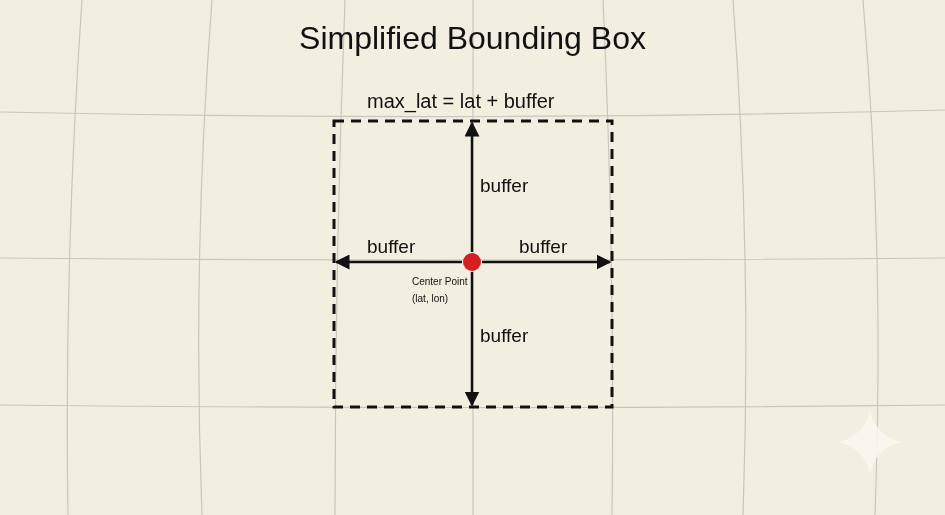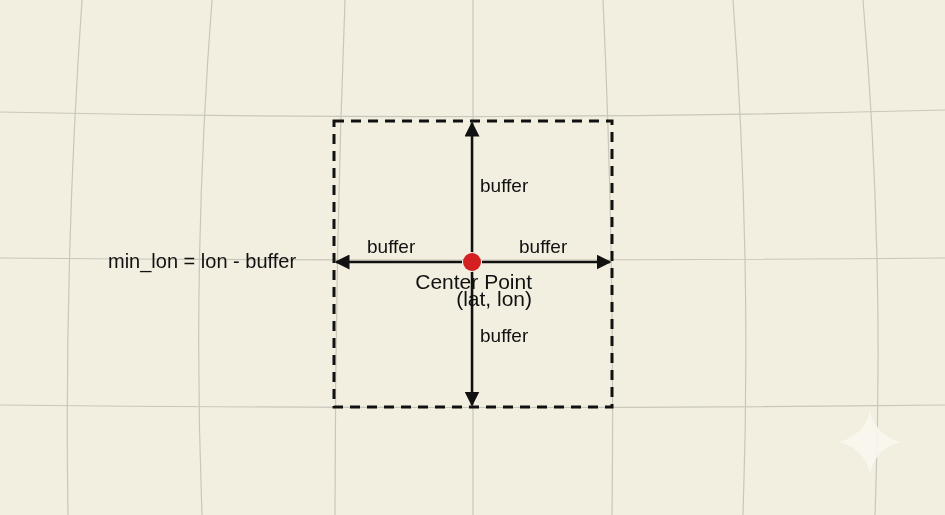--- a/index.html
+++ b/index.html
@@ -7,21 +7,21 @@
     width:945px; height:515px; overflow:hidden;
     background:#f2efe1;
     font-family:"Liberation Sans", sans-serif;
     position:relative;
   }
   #stage { position:absolute; left:0; top:0; width:945px; height:515px; }
   .lbl { position:absolute; color:#111; white-space:nowrap; }
   .title { font-size:32px; left:0; width:945px; text-align:center; top:20px; }
   .eq { font-size:20px; }
   .buf { font-size:19px; }
-  .cp { font-size:21px; text-align:right; line-height:17px; }
+  .cp { font-size:10px; text-align:left; line-height:17px; }
 </style>
 </head>
 <body>
 
 <div id="stage">
   <svg width="945" height="515" style="position:absolute;left:0;top:0">
     <defs>
       <marker id="ah" viewBox="0 0 10 10" refX="9" refY="5" markerWidth="6" markerHeight="6" orient="auto-start-reverse">
         <path d="M0,0 L10,5 L0,10 z" fill="#111"></path>
       </marker>
@@ -45,22 +45,23 @@
     <line x1="472" y1="252" x2="472" y2="123" stroke="#111" stroke-width="2.5" marker-end="url(#ah)"></line>
     <line x1="472" y1="272" x2="472" y2="405" stroke="#111" stroke-width="2.5" marker-end="url(#ah)"></line>
     <line x1="462" y1="262" x2="336" y2="262" stroke="#111" stroke-width="2.5" marker-end="url(#ah)"></line>
     <line x1="482" y1="262" x2="610" y2="262" stroke="#111" stroke-width="2.5" marker-end="url(#ah)"></line>
 
     <circle cx="472" cy="262" r="9" fill="#d42020"></circle>
 
     <path d="M870,410 Q875,435 901,442 Q875,449 870,474 Q865,449 839,442 Q865,435 870,410 z" fill="#f8f6ee" opacity="0.9"></path>
   </svg>
 
+  <div class="lbl title">Simplified Bounding Box</div>
 
-  <div class="lbl eq" style="left:108px;top:250px;">min_lon = lon - buffer</div>
+  <div class="lbl eq" style="left:367px;top:90px;">max_lat = lat + buffer</div>
 
   <div class="lbl buf" style="left:480px;top:175px;">buffer</div>
   <div class="lbl buf" style="left:480px;top:325px;">buffer</div>
   <div class="lbl buf" style="left:367px;top:236px;">buffer</div>
   <div class="lbl buf" style="left:519px;top:236px;">buffer</div>
 
   <div class="lbl cp" style="left:412px;top:273px;width:120px;">
     <div>Center Point</div>
     <div>(lat, lon)</div>
   </div>

